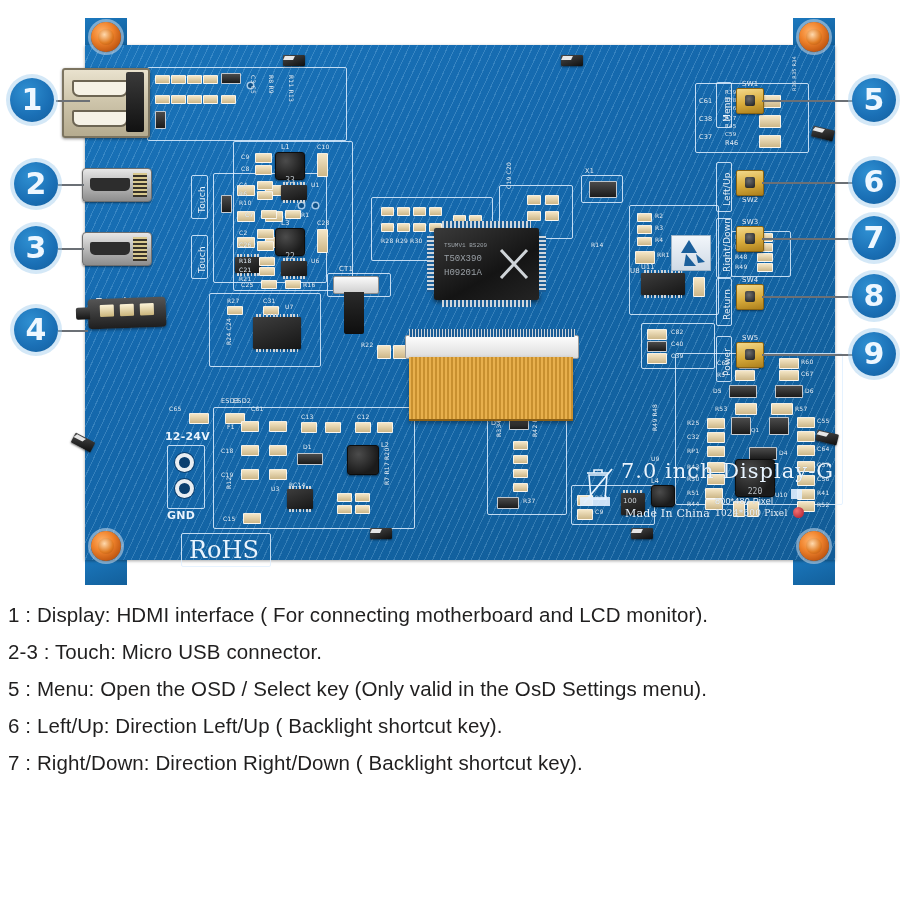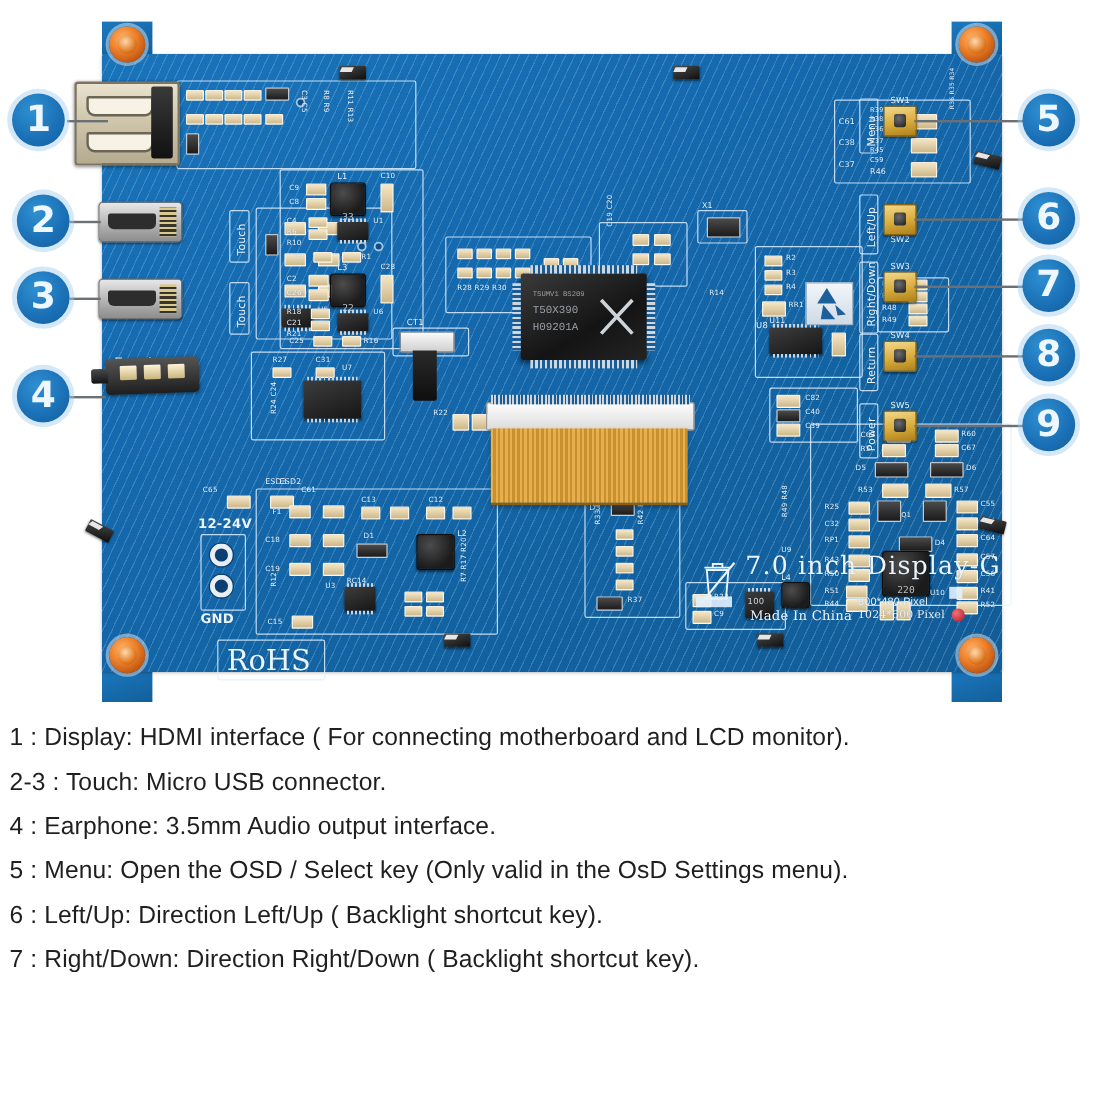--- a/index.html
+++ b/index.html
@@ -643,19 +643,18 @@
     <div class="leader" style="left:762px;top:354px;width:96px;"></div>
     <div class="callout" style="left:852px;top:332px;">
       <span>9</span>
     </div>
 
   </div>
 
   <div id="captions">
     <div class="cap-line">1 : Display: HDMI interface ( For connecting motherboard and LCD monitor).</div>
     <div class="cap-line">2-3 : Touch: Micro USB connector.</div>
-    <div class="cap-line">4 : Earphone: 3.5mm Audio output interface.</div>
     <div class="cap-line">5 : Menu: Open the OSD / Select key (Only valid in the OsD Settings menu).</div>
     <div class="cap-line">6 : Left/Up: Direction Left/Up ( Backlight shortcut key).</div>
     <div class="cap-line">7 : Right/Down: Direction Right/Down ( Backlight shortcut key).</div>
   </div>
 
 </div>
 
 </body></html>

